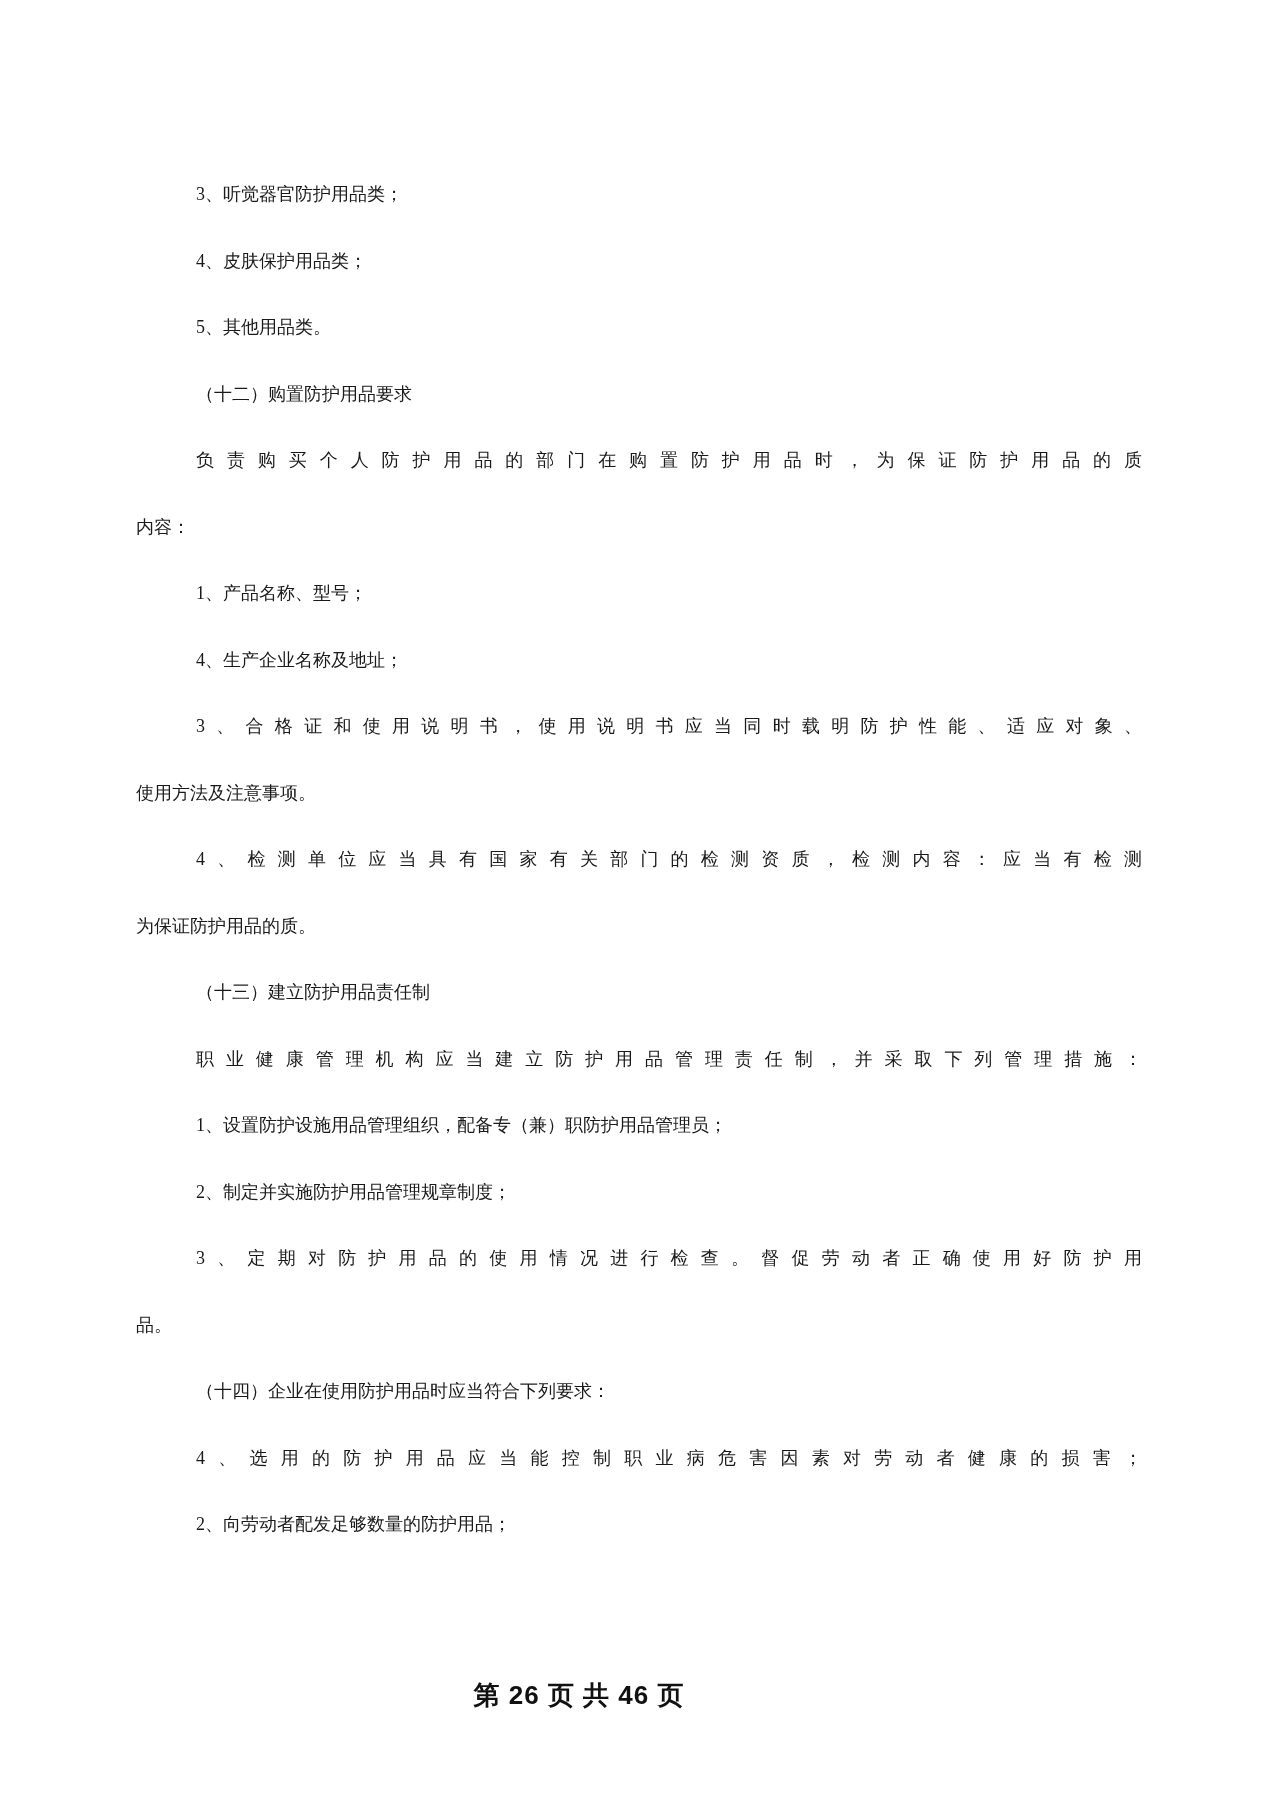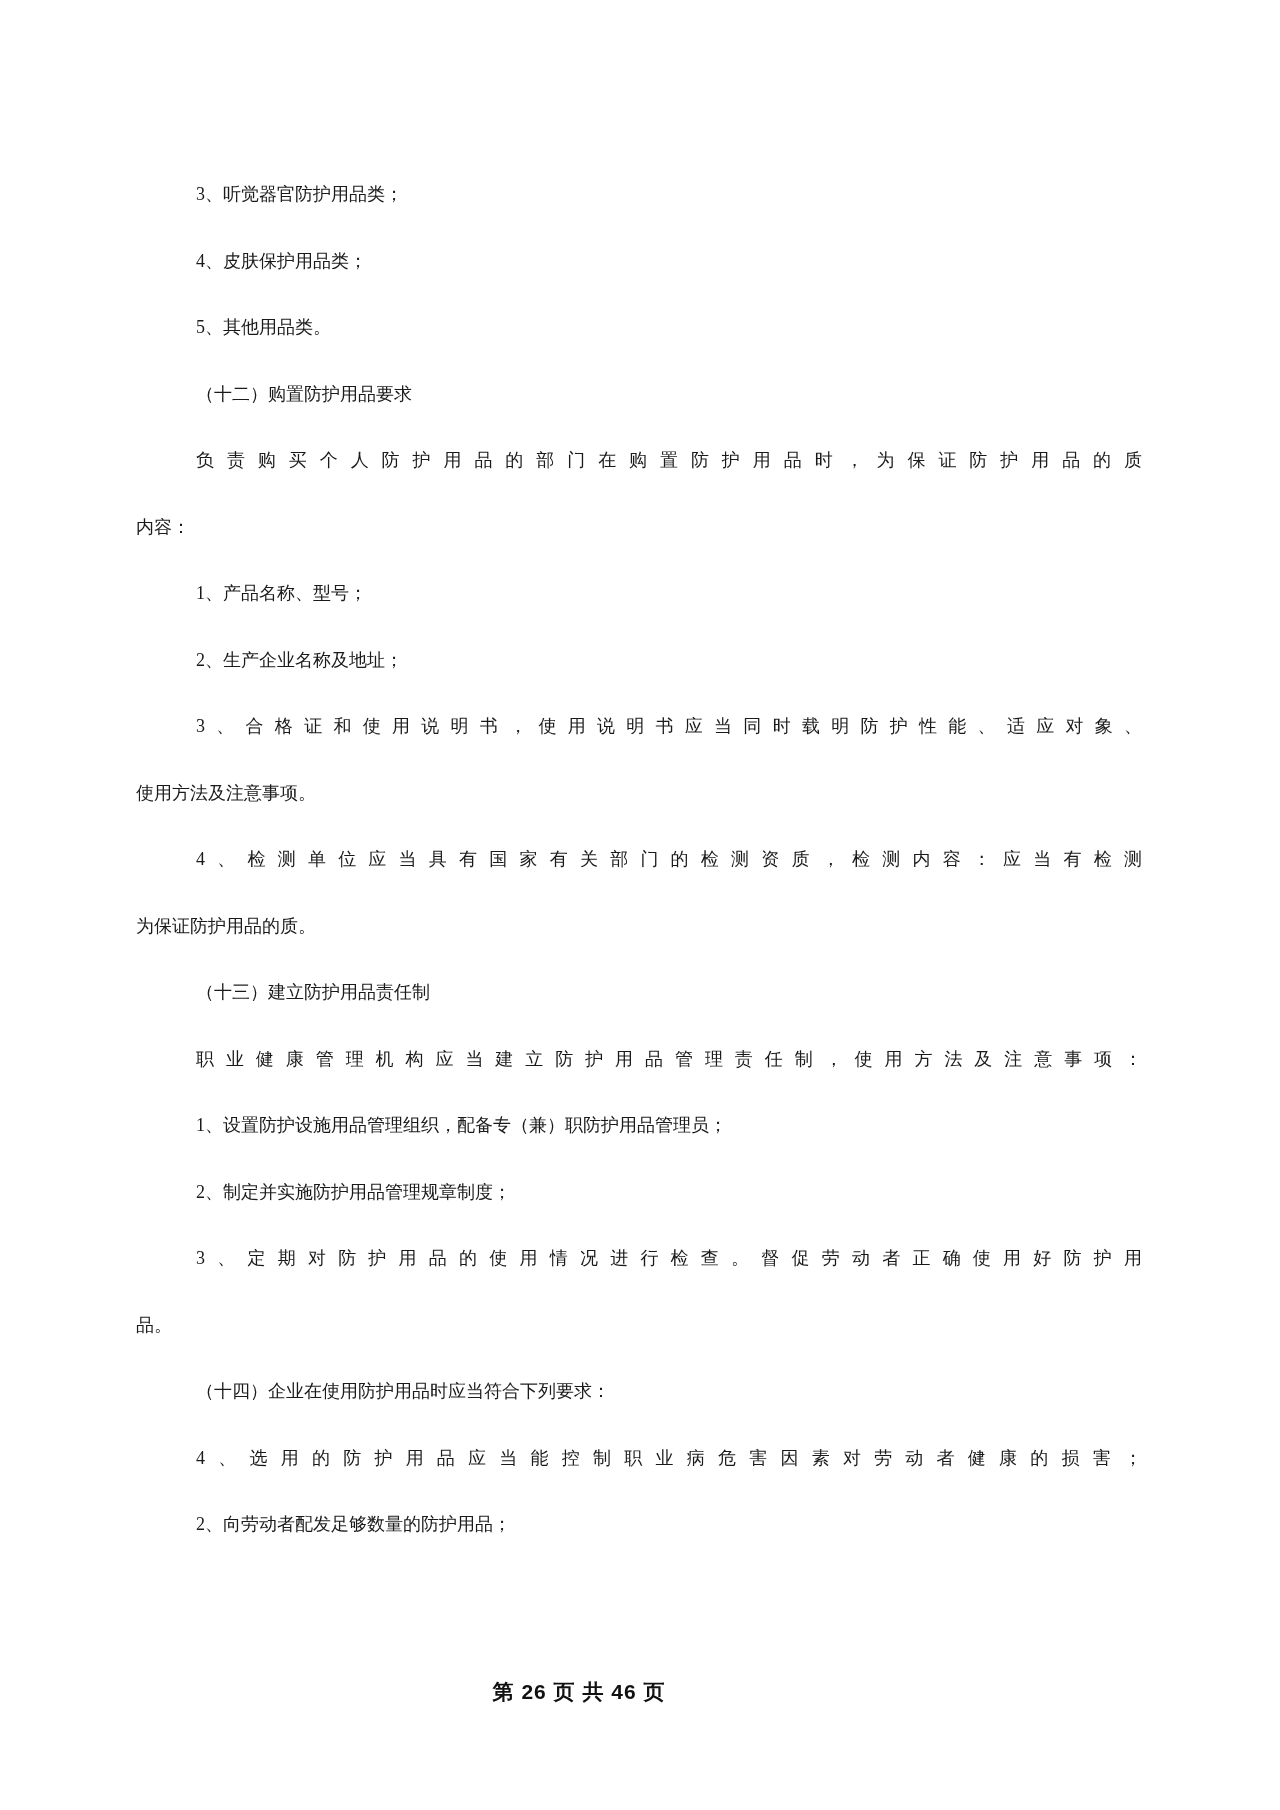--- a/index.html
+++ b/index.html
@@ -35,46 +35,46 @@
   .line.stretch {
     text-align: justify;
     text-align-last: justify;
   }
   .footer {
     position: absolute;
     top: 1678px;
     left: 0;
     width: 1158px;
     text-align: center;
-    font-size: 21px;
+    font-size: 26px;
     font-weight: bold;
     letter-spacing: 1px;
     font-family: "Liberation Sans", "DejaVu Sans", sans-serif;
     color: #111111;
   }
 </style>
 </head>
 <body>
 
 <div class="page">
   <div class="content">
       <div class="line indent">3、听觉器官防护用品类；</div>
       <div class="line indent">4、皮肤保护用品类；</div>
       <div class="line indent">5、其他用品类。</div>
       <div class="line indent">（十二）购置防护用品要求</div>
       <div class="line indent stretch">负责购买个人防护用品的部门在购置防护用品时，为保证防护用品的质</div>
       <div class="line">内容：</div>
       <div class="line indent">1、产品名称、型号；</div>
-      <div class="line indent">2、生产企业名称及地址；</div>
+      <div class="line indent">4、生产企业名称及地址；</div>
       <div class="line indent stretch">3、合格证和使用说明书，使用说明书应当同时载明防护性能、适应对象、</div>
       <div class="line">使用方法及注意事项。</div>
       <div class="line indent stretch">4、检测单位应当具有国家有关部门的检测资质，检测内容：应当有检测</div>
       <div class="line">为保证防护用品的质。</div>
       <div class="line indent">（十三）建立防护用品责任制</div>
-      <div class="line indent stretch">职业健康管理机构应当建立防护用品管理责任制，使用方法及注意事项：</div>
+      <div class="line indent stretch">职业健康管理机构应当建立防护用品管理责任制，并采取下列管理措施：</div>
       <div class="line indent">1、设置防护设施用品管理组织，配备专（兼）职防护用品管理员；</div>
       <div class="line indent">2、制定并实施防护用品管理规章制度；</div>
       <div class="line indent stretch">3、定期对防护用品的使用情况进行检查。督促劳动者正确使用好防护用</div>
       <div class="line">品。</div>
       <div class="line indent">（十四）企业在使用防护用品时应当符合下列要求：</div>
       <div class="line indent stretch">4、选用的防护用品应当能控制职业病危害因素对劳动者健康的损害；</div>
       <div class="line indent">2、向劳动者配发足够数量的防护用品；</div>
     </div>
   <div class="footer">
     <span>第 26 页 共 46 页</span>

